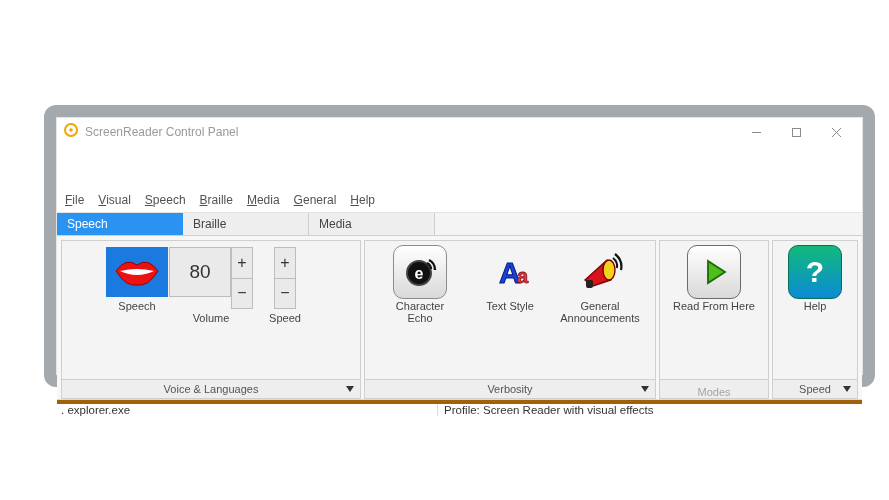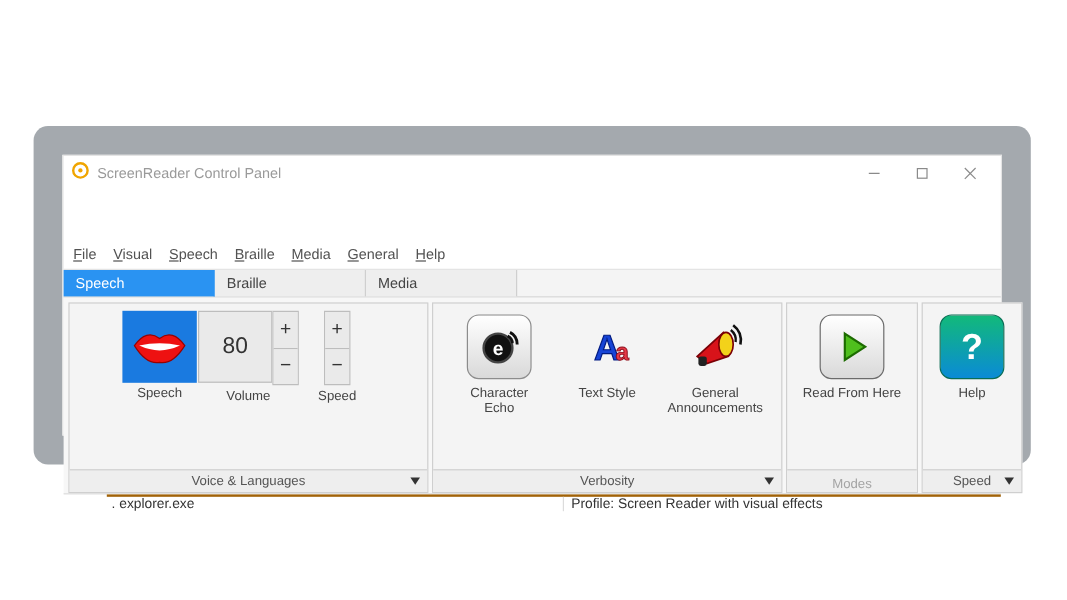--- a/index.html
+++ b/index.html
@@ -1,19 +1,19 @@
 <!DOCTYPE html>
 <html><head>
 <meta charset="utf-8">
 <style>
   * { box-sizing: border-box; margin: 0; padding: 0; font-family: "Segoe UI", Tahoma, sans-serif; }
   body { background:#fff; }
   .frame { position: relative; width:889px; height:500px; background:#fff; }
-  .bezel { position:absolute; left:28px; top:105px; width:831px; height:282px; background:#a4a9ae;
-           border-radius:12px; padding:24px; }
+  .bezel { position:absolute; left:44px; top:105px; width:831px; height:282px; background:#a4a9ae;
+           border-radius:12px; padding:12px; }
   .window { background:#fff; width:100%; height:100%; display:flex; flex-direction:column;
             border:1px solid #e4e4e4; }
   
   .titlebar { display:flex; align-items:center; height:30px; padding:0 6px; }
   .titlebar .title { font-size:12px; color:#9a9a9a; margin-left:6px; flex:0 0 auto; }
   .titlebar .spacer { flex:1; }
   .winbtn { width:40px; height:28px; display:flex; align-items:center; justify-content:center; color:#8a8a8a; }
   .winbtn svg { width:11px; height:11px; }
   
   .menubar { display:flex; gap:14px; padding:3px 8px 5px 8px; font-size:12px; color:#525252;margin-top:44px; }
@@ -30,32 +30,32 @@
   .group .items { flex:1; display:flex; align-items:flex-start; justify-content:center; gap:4px; padding:6px 6px 2px 6px;}
   .group .footer { height:19px; display:flex; align-items:center; justify-content:center; position:relative;
                    border-top:1px solid #cfcfcf; font-size:11px; color:#555; background:#eeeeee;margin-top:41px;}
   .group .footer.disabled { color:#a4a4a4;align-items:flex-end; }
   .footer .tri { position:absolute; right:6px; top:6px; width:0; height:0; border-left:4px solid transparent;
                  border-right:4px solid transparent; border-top:6px solid #333; }
   
   .item { display:flex; flex-direction:column; align-items:center; width:70px; }
   .item.wide { width:86px; }
   .item .lbl { font-size:11px; color:#444; text-align:center; line-height:12px; margin-top:3px; min-height:24px;}
-  .tile { width:62px; height:60px; display:flex; align-items:center; justify-content:center; position:relative;}
+  .tile { width:62px; height:50px; display:flex; align-items:center; justify-content:center; position:relative;}
   .tile.blue { background:#1a7ae0; }
   .tile.grey { background:#eaeaea; border:1px solid #bdbdbd; }
   .tile.grey .num { font-size:19px; color:#333; }
   .tile.icon { background:transparent; border:none; }
   .spin { width:22px; height:62px; display:flex; flex-direction:column; border:1px solid #bdbdbd; background:#eaeaea;}
   .spin button { flex:1; border:none; background:#eaeaea; font-size:16px; color:#333; border-bottom:1px solid #bdbdbd;}
   .spin button:last-child{ border-bottom:none; }
   .valgroup { display:flex; }
   
   .statusbar { display:flex; height:22px; align-items:flex-start; font-size:11.5px; color:#333;
-               border-top:2px solid #a16207; background:#fff;margin-left:36px;}
+               border-top:4px solid #a16207; background:#fff;}
   .statusbar .left { width:380px; padding-left:4px; }
   .statusbar .right { flex:1; padding-left:6px; border-left:1px solid #dcdcdc;}
   .statusbar .drop { width:22px; display:flex; align-items:center; justify-content:center;}
   
   .glass { width:54px; height:54px; border-radius:10px; background:linear-gradient(#fff,#d9d9d9);
            border:1.5px solid #8c8c8c; display:flex; align-items:center; justify-content:center; }
   .plain { width:54px; height:54px; display:flex; align-items:center; justify-content:center;}
 </style>
 </head>
 <body>

